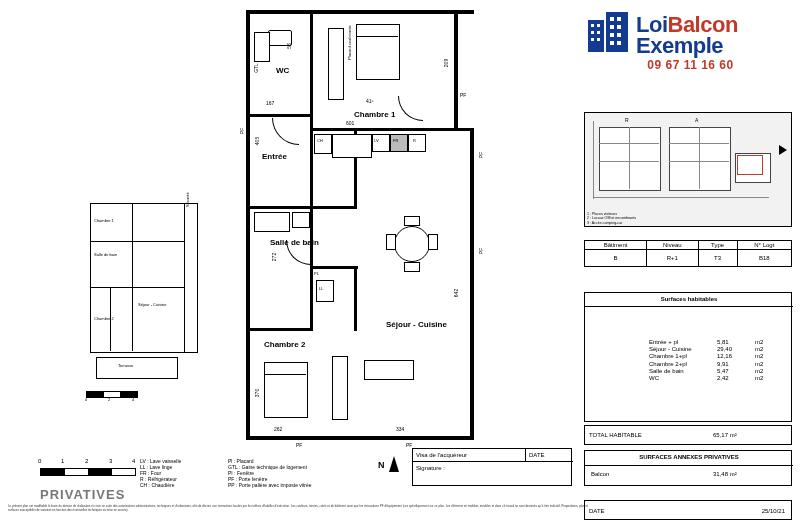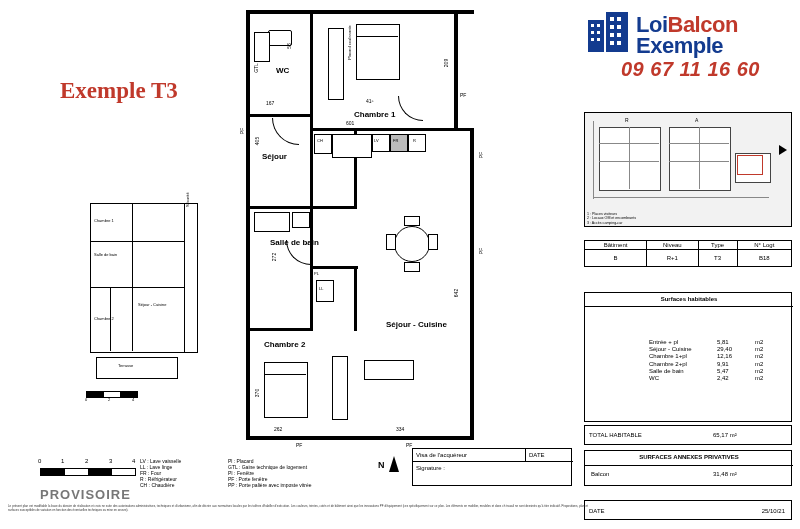--- a/index.html
+++ b/index.html
@@ -14,21 +14,21 @@
   .wallh{position:absolute;background:#000;}
 
   
   #title{left:60px;top:78px;width:180px;font-size:23px;font-weight:bold;color:#c0392b;font-family:"Liberation Serif",serif;}
 
   
   #logo{left:588px;top:10px;width:205px;height:88px;}
   #logo .lg1{font-size:22px;font-weight:bold;color:#133b8f;letter-spacing:-0.5px;}
   #logo .lg1 b{color:#c0392b;}
   #logo .lg2{font-size:22px;font-weight:bold;color:#133b8f;letter-spacing:-0.5px;}
-  #logo .phone{font-size:20px;font-weight:bold;color:#c0392b;letter-spacing:0.5px;font-style:italic;}
+  #logo .phone{font-size:12px;font-weight:bold;color:#c0392b;letter-spacing:0.5px;}
   #logo .site{font-size:11px;font-weight:bold;color:#133b8f;}
   .logomark{position:absolute;left:0;top:2px;width:42px;height:42px;}
   .logomark i{position:absolute;background:#133b8f;display:block;}
 
   
   .tblbox{position:absolute;border:1px solid #000;box-sizing:border-box;}
   .tbl{width:100%;border-collapse:collapse;}
   .tbl td,.tbl th{border:1px solid #000;font-size:6px;padding:1px 2px;font-weight:normal;}
 
   
@@ -65,21 +65,20 @@
   #footer{left:8px;top:505px;width:580px;font-size:2.9px;line-height:1.3;color:#333;text-align:justify;}
 
   
   #datebox{left:584px;top:500px;width:208px;height:20px;}
 </style>
 </head>
 <body>
 
 <div id="page">
 
-  <div class="abs" id="title">Exemple T3</div>
 
   <div class="abs" id="logo">
     <div class="logomark">
       <i style="left:0;top:8px;width:16px;height:32px;"></i>
       <i style="left:18px;top:0;width:22px;height:40px;"></i>
       <i style="left:3px;top:12px;width:3px;height:3px;background:#fff;"></i>
       <i style="left:9px;top:12px;width:3px;height:3px;background:#fff;"></i>
       <i style="left:3px;top:19px;width:3px;height:3px;background:#fff;"></i>
       <i style="left:9px;top:19px;width:3px;height:3px;background:#fff;"></i>
       <i style="left:3px;top:26px;width:3px;height:3px;background:#fff;"></i>
@@ -230,21 +229,21 @@
     <div class="room-label" style="left:108px;top:100px;">Chambre 1</div>
     <div class="furn" style="left:110px;top:14px;width:42px;height:54px;"></div>
     <div class="furnl" style="left:110px;top:26px;width:42px;height:1px;"></div>
     <div class="furn" style="left:82px;top:18px;width:14px;height:70px;"></div>
     <div class="dim" style="left:86px;top:30px;transform:rotate(-90deg);font-size:4px;">Placard coulissante</div>
     <div class="dim" style="left:120px;top:88px;">41⁵</div>
     <div class="dim" style="left:196px;top:50px;transform:rotate(-90deg);">209</div>
     <div class="pf" style="left:214px;top:82px;">PF</div>
     <div class="door" style="left:152px;top:86px;width:24px;height:24px;border-color:#000;border-style:solid;border-width:0 0 1px 1px;border-radius:0 0 0 100%;"></div>
 
-    <div class="room-label" style="left:16px;top:142px;">Séjour</div>
+    <div class="room-label" style="left:16px;top:142px;">Entrée</div>
     <div class="dim" style="left:7px;top:128px;transform:rotate(-90deg);">405</div>
     <div class="dim" style="left:-7px;top:118px;transform:rotate(-90deg);font-size:5px;">PF</div>
     <div class="door" style="left:26px;top:108px;width:26px;height:26px;border:1px solid #000;border-top:none;border-right:none;border-radius:0 0 0 100%;"></div>
 
     <div class="dim" style="left:100px;top:110px;">601</div>
     <div class="furn" style="left:68px;top:124px;width:16px;height:18px;"></div>
     <div class="abs tiny" style="left:71px;top:129px;">CH</div>
     <div class="furn" style="left:86px;top:124px;width:38px;height:22px;"></div>
     <div class="furn" style="left:126px;top:124px;width:16px;height:16px;"></div>
     <div class="abs tiny" style="left:128px;top:129px;">LV</div>
@@ -329,21 +328,21 @@
         <div style="background:#fff;"></div>
       <div style="background:#000;"></div>
         <div style="background:#fff;"></div>
     </div>
   </div>
   <div class="abs t6" style="left:38px;top:458px;">0</div>
   <div class="abs t6" style="left:61px;top:458px;">1</div>
   <div class="abs t6" style="left:85px;top:458px;">2</div>
   <div class="abs t6" style="left:109px;top:458px;">3</div>
   <div class="abs t6" style="left:132px;top:458px;">4</div>
-  <div class="prov">PROVISOIRE</div>
+  <div class="prov">PRIVATIVES</div>
 
   <div class="abs" id="northbox">
     <div class="abs" style="left:11px;top:4px;width:0;height:0;border-left:5px solid transparent;border-right:5px solid transparent;border-bottom:16px solid #000;"></div>
     <div class="abs nletter" style="left:0px;top:8px;">N</div>
   </div>
 
   <div class="tblbox" id="sigbox">
     <div class="abs" style="left:0;top:12px;width:160px;height:1px;background:#000;"></div>
     <div class="abs" style="left:112px;top:0;width:1px;height:12px;background:#000;"></div>
     <div class="abs t6" style="left:3px;top:3px;">Visa de l'acquéreur</div>

